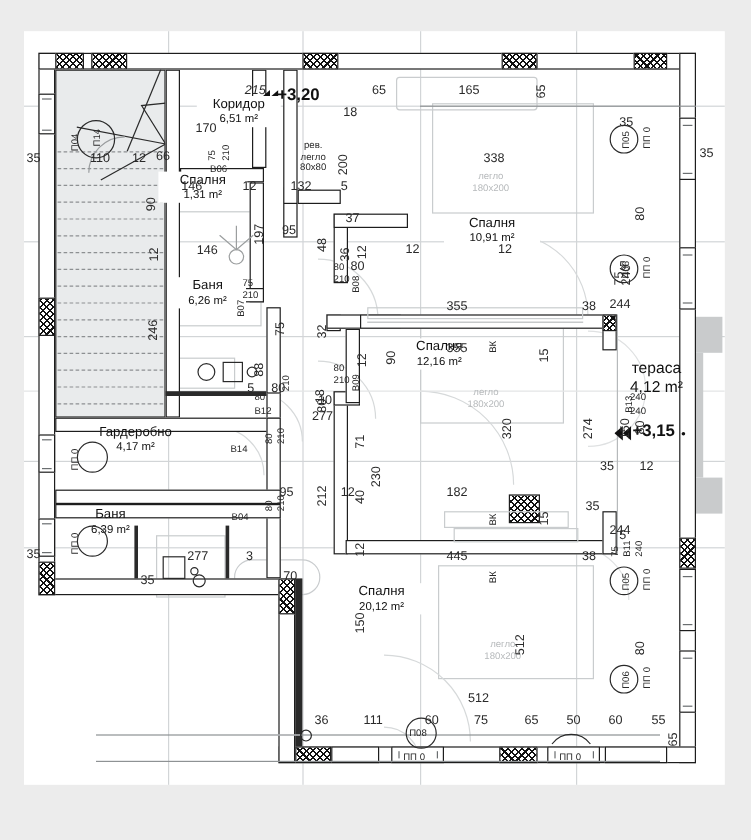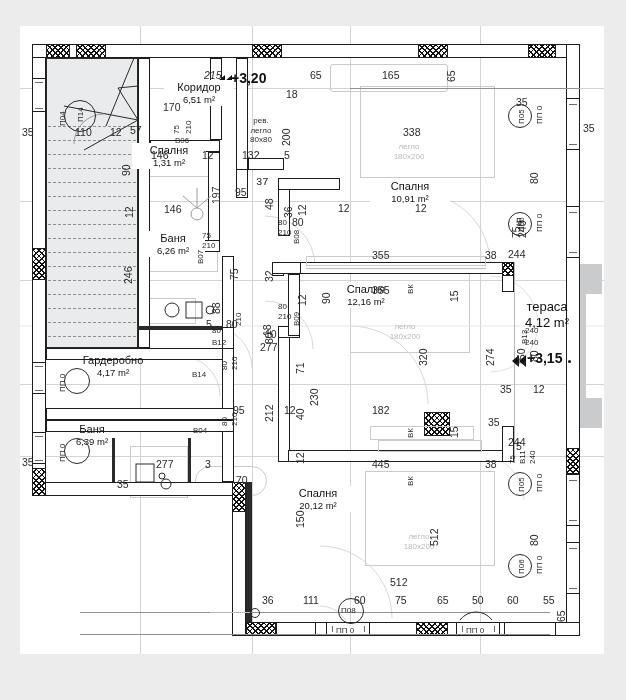--- a/index.html
+++ b/index.html
@@ -304,21 +304,21 @@
 
     <div class="t dim" style="left:496px;top:70px;">35</div>
     <div class="t dim" style="left:563px;top:96px;">35</div>
     <div class="t dimv" style="left:508px;top:158px;">80</div>
     <div class="t dim" style="left:496px;top:190px;">5</div>
     <div class="t dimv" style="left:508px;top:336px;">80</div>
     <div class="t dim" style="left:496px;top:414px;">5</div>
     <div class="t dimv" style="left:508px;top:520px;">80</div>
 
     <div class="t dim" style="left:143px;top:75px;">170</div>
-    <div class="t dim" style="left:110px;top:98px;">57</div>
+    <div class="t dim" style="left:110px;top:98px;">66</div>
     <div class="t dim" style="left:131px;top:123px;">146</div>
     <div class="t dim" style="left:182px;top:123px;">12</div>
     <div class="t dim" style="left:222px;top:123px;">132</div>
     <div class="t dim" style="left:264px;top:123px;">5</div>
     <div class="t dim" style="left:266px;top:62px;">18</div>
     <div class="t dimv" style="left:260px;top:120px;">200</div>
     <div class="t dimv" style="left:190px;top:178px;">197</div>
     <div class="t dimv" style="left:103px;top:192px;">12</div>
     <div class="t dim" style="left:144px;top:177px;">146</div>
     <div class="t dimv" style="left:102px;top:258px;">246</div>
@@ -359,21 +359,21 @@
     <div class="t dimv" style="left:464px;top:340px;">274</div>
     <div class="t dimv" style="left:495px;top:340px;">150</div>
     <div class="t dim" style="left:513px;top:357px;">12</div>
     <div class="t dim" style="left:480px;top:357px;">35</div>
     <div class="t dim" style="left:468px;top:390px;">35</div>
     <div class="t dimv" style="left:262px;top:192px;">36</div>
     <div class="t dimv" style="left:276px;top:190px;">12</div>
     <div class="t dimv" style="left:276px;top:280px;">12</div>
     <div class="t dimv" style="left:300px;top:278px;">90</div>
     <div class="t dimv" style="left:100px;top:150px;">90</div>
-    <div class="t dim" style="left:236px;top:150px;font-family:Liberation Mono, monospace;">37</div>
+    <div class="t dim" style="left:268px;top:150px;">37</div>
     <div class="t dim" style="left:318px;top:176px;">12</div>
     <div class="t dim" style="left:395px;top:176px;">12</div>
     <div class="t dim" style="left:186px;top:292px;">5</div>
     <div class="t dim" style="left:206px;top:292px;">80</div>
     <div class="t dimv" style="left:496px;top:212px;">240</div>
     <div class="t dimv" style="left:490px;top:212px;">75</div>
 
     <div class="t sm" style="left:155px;top:110px;">B06</div>
     <div class="t smv" style="left:152px;top:108px;">75</div>
     <div class="t smv" style="left:164px;top:108px;">210</div>

